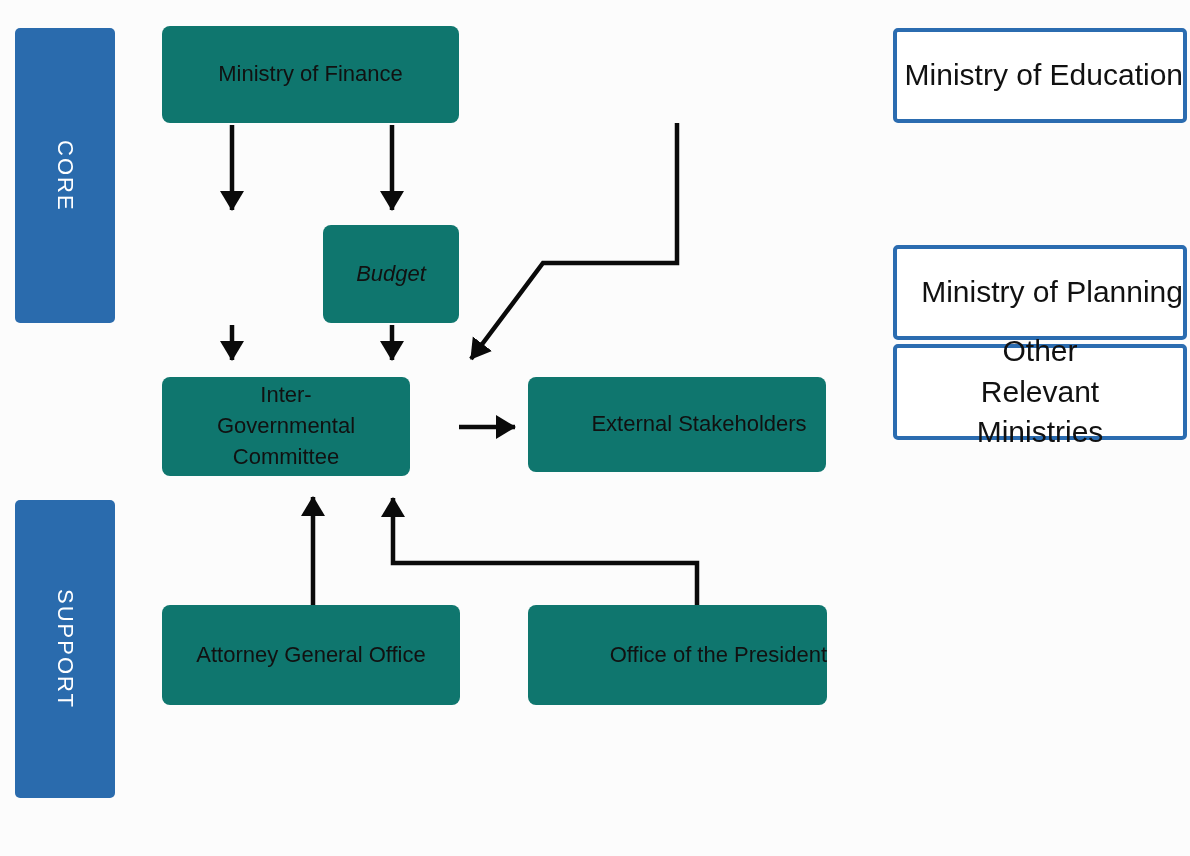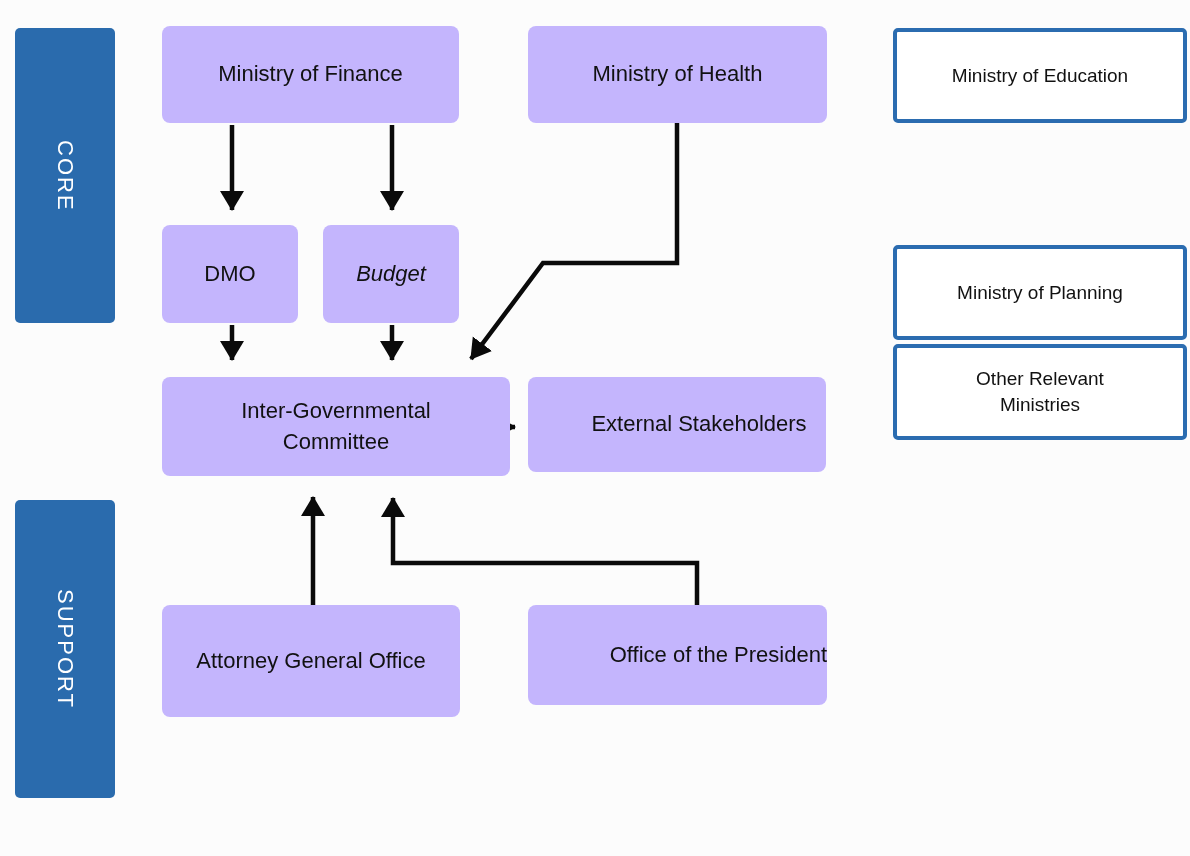--- a/index.html
+++ b/index.html
@@ -2,46 +2,46 @@
 <html><head>
 <meta charset="utf-8">
 <style>
   html,body{margin:0;padding:0;background:#ffffff;}
   .canvas{
     position:relative;width:1190px;height:856px;background:#FCFCFC;
     font-family:"Liberation Sans",sans-serif;color:#111;overflow:hidden;
   }
   .connectors{position:absolute;left:0;top:0;width:1190px;height:856px;pointer-events:none;}
   .node{
-    position:absolute;box-sizing:border-box;background:#c4b5fd;border-radius:8px;
+    position:absolute;box-sizing:border-box;background:#0f766e;border-radius:8px;
     display:flex;align-items:center;justify-content:center;text-align:center;
     font-size:22px;line-height:1.4;color:#111;
   }
   .wnode{
     position:absolute;box-sizing:border-box;background:#FFFFFF;border:4px solid #2B6CB0;border-radius:5px;
-    display:flex;align-items:center;justify-content:center;text-align:center;
-    font-size:19px;line-height:1.35;color:#111;
+    display:flex;align-items:center;justify-content:flex-end;text-align:center;
+    font-size:30px;line-height:1.35;color:#111;
   }
   .band{
     position:absolute;box-sizing:border-box;background:#2A6BAD;border-radius:5px;
     display:flex;align-items:center;justify-content:center;
     color:#fff;font-size:22px;letter-spacing:2px;
     writing-mode:vertical-rl;
   }
   
   #band-core{left:15px;top:28px;width:100px;height:295px;}
   #band-support{left:15px;top:500px;width:100px;height:298px;}
   
   #node-finance{left:162px;top:26px;width:297px;height:97px;}
   #node-health{left:528px;top:26px;width:299px;height:97px;}
   #node-dmo{left:162px;top:225px;width:136px;height:98px;}
   #node-budget{left:323px;top:225px;width:136px;height:98px;font-style:italic;}
-  #node-committee{left:162px;top:377px;width:348px;height:99px;padding:0 30px;}
+  #node-committee{left:162px;top:377px;width:248px;height:99px;padding:0 30px;}
   #node-external{left:528px;top:377px;width:298px;height:95px;padding-left:44px;}
-  #node-attorney{left:162px;top:605px;width:298px;height:112px;}
+  #node-attorney{left:162px;top:605px;width:298px;height:100px;}
   #node-president{left:528px;top:605px;width:299px;height:100px;justify-content:flex-end;}
   
   #wnode-education{left:893px;top:28px;width:294px;height:95px;}
   #wnode-infrastructure{left:893px;top:133px;width:294px;height:97px;}
   #wnode-planning{left:893px;top:245px;width:294px;height:95px;}
   #wnode-other{left:893px;top:344px;width:294px;height:96px;padding:0 62px;}
 </style>
 </head>
 <body>
 
@@ -68,26 +68,20 @@
   <div class="band" id="band-core">
     <span>CORE</span>
   </div>
   <div class="band" id="band-support">
     <span>SUPPORT</span>
   </div>
 
   <div class="node" id="node-finance">
     <span>Ministry of Finance</span>
   </div>
-  <div class="node" id="node-health">
-    <span>Ministry of Health</span>
-  </div>
-  <div class="node" id="node-dmo">
-    <span>DMO</span>
-  </div>
   <div class="node" id="node-budget">
     <span>Budget</span>
   </div>
   <div class="node" id="node-committee">
     <span>Inter-Governmental Committee</span>
   </div>
   <div class="node" id="node-external">
     <span>External Stakeholders</span>
   </div>
   <div class="node" id="node-attorney">

